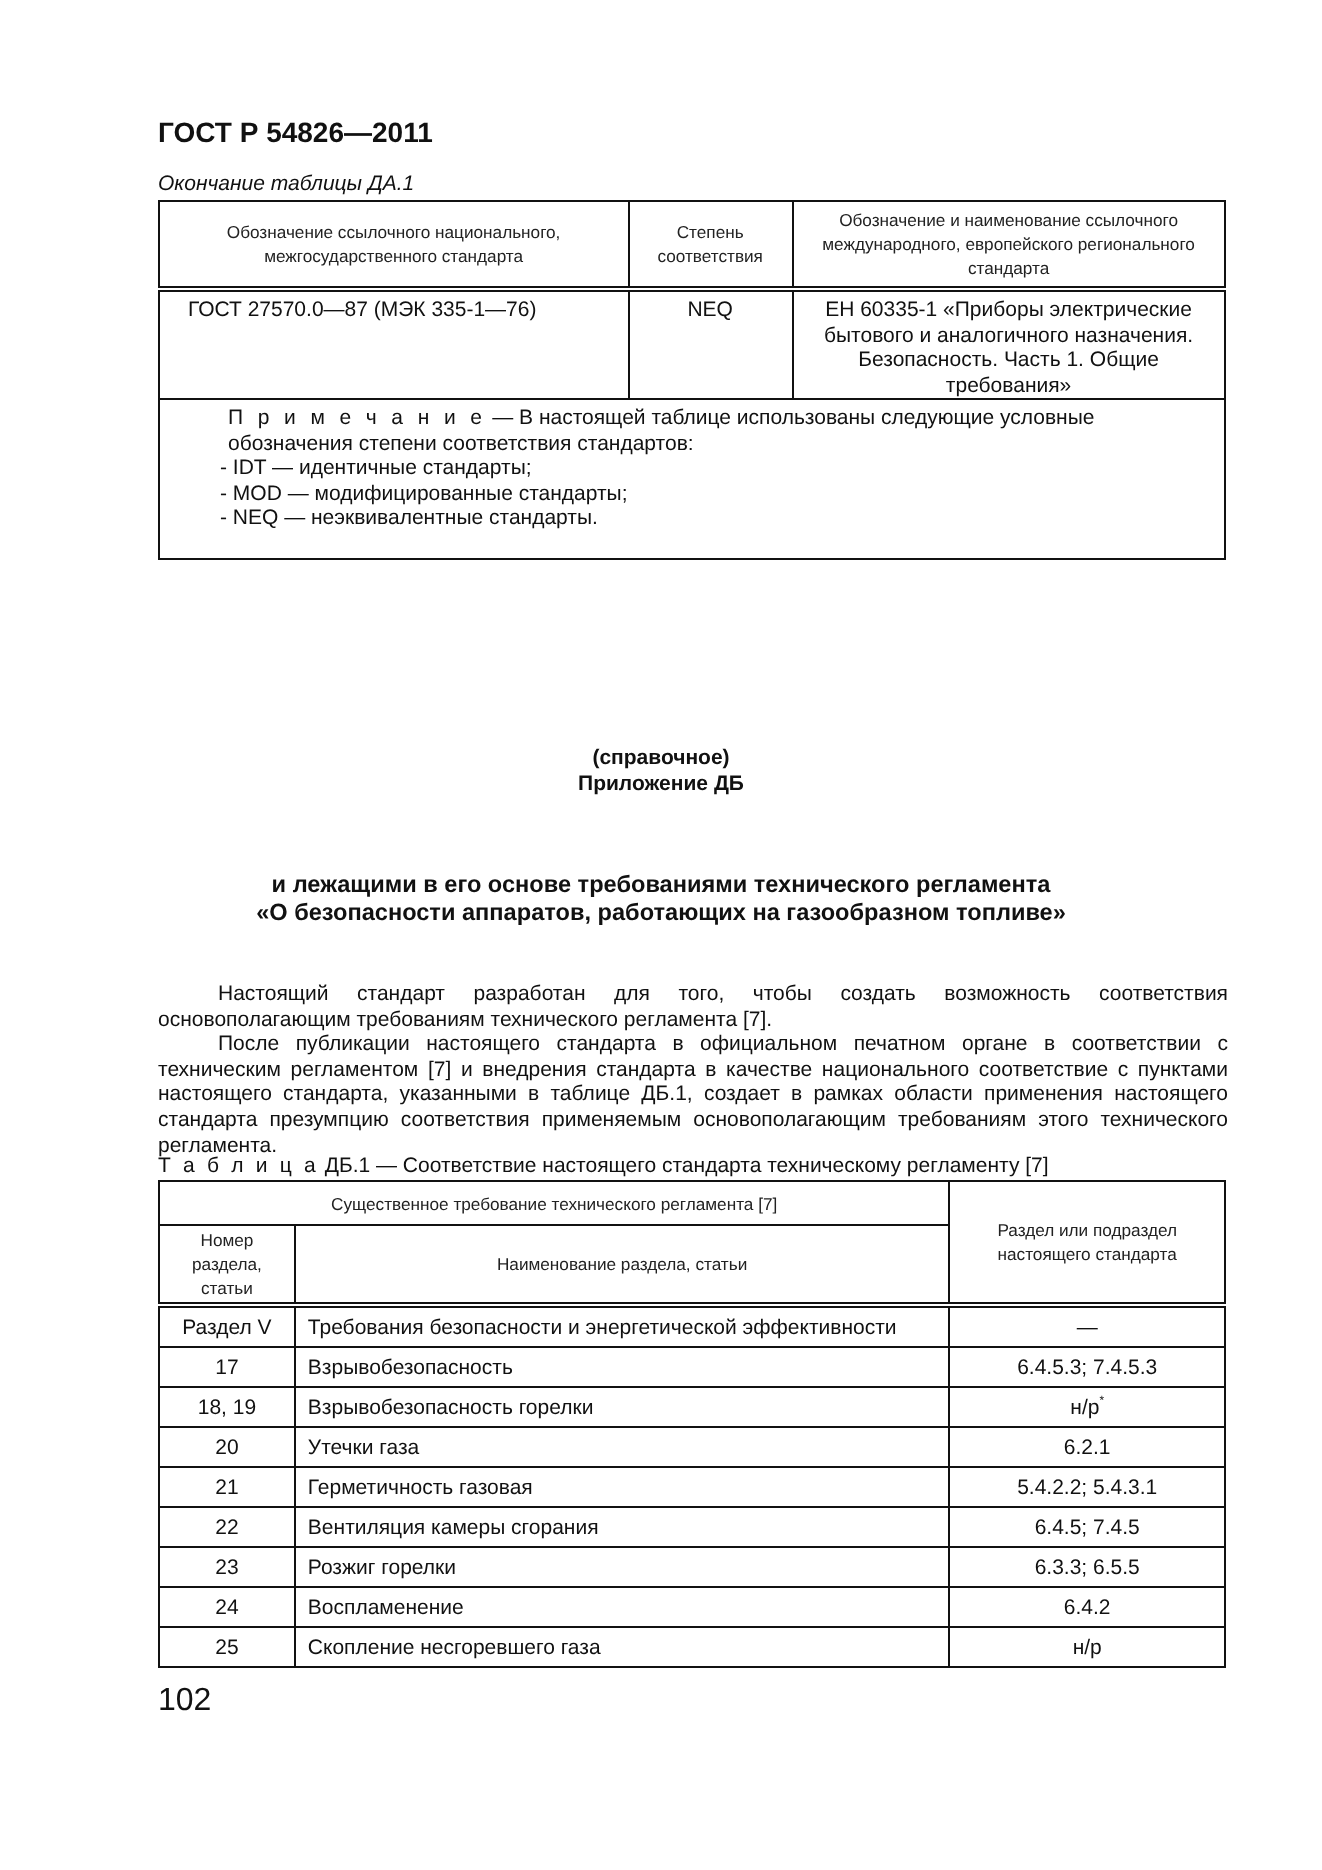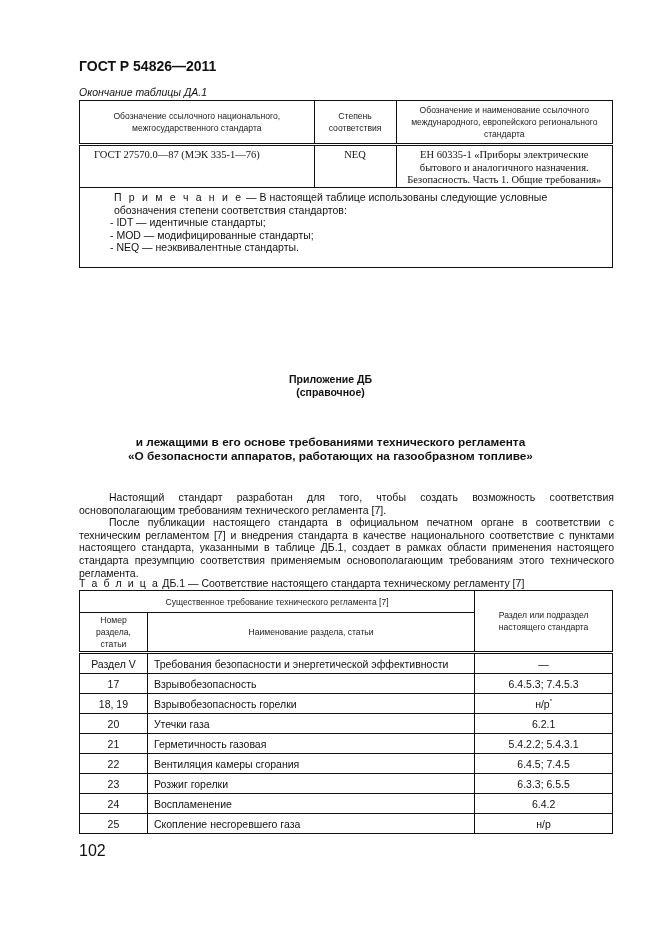--- a/index.html
+++ b/index.html
@@ -8,21 +8,21 @@
   .abs { position: absolute; }
   .hdr { left: 79px; top: 58px; font-size: 14px; font-weight: bold; }
   .cont { left: 79px; top: 86px; font-size: 10.5px; font-style: italic; }
 
   table { border-collapse: collapse; position: absolute; }
   td, th { border: 1px solid #111; padding: 0; vertical-align: middle; }
 
   
   #t1 { left: 79px; top: 100px; width: 534px; }
   #t1 th { font-weight: normal; font-size: 8.6px; text-align: center; color: #222; line-height: 12px; height: 42px; }
-  #t1 td.c { font-size: 10.5px; line-height: 12.5px; vertical-align: top; padding-top: 3px; height: 38px; font-family: Liberation Serif, serif; }
+  #t1 td.c { font-size: 10.5px; line-height: 12.5px; vertical-align: top; padding-top: 3px; height: 38px; }
   #t1 tr.sep td { border-top: 3px double #111; }
   #t1 td.note { font-size: 10.5px; line-height: 12.6px; vertical-align: top; padding: 3px 4px 6px 4px; height: 70px; }
   .indent { padding-left: 30px; }
   .li { padding-left: 26px; }
   .spaced { letter-spacing: 2.2px; }
 
   .center { text-align: center; }
   .annex { left: 0; width: 661px; text-align: center; font-size: 10.5px; font-weight: bold; top: 373px; line-height: 13px; }
   .title { left: 0; width: 661px; text-align: center; font-size: 11.8px; font-weight: bold; top: 435px; line-height: 14px; }
   .para { left: 79px; width: 535px; font-size: 10.5px; line-height: 12.6px; top: 491px; text-align: justify; }
@@ -68,22 +68,22 @@
       <div class="indent"><span class="spaced">П р и м е ч а н и е</span><span> — В настоящей таблице использованы следующие условные обозначения степени соответствия стандартов:</span></div>
       <div class="li">- IDT — идентичные стандарты;</div>
       <div class="li">- MOD — модифицированные стандарты;</div>
       <div class="li">- NEQ — неэквивалентные стандарты.</div>
     </td>
   </tr>
 </tbody>
   </table>
 
 <div class="abs annex">
+  <div>(справочное)</div>
   <div>Приложение ДБ</div>
-  <div>(справочное)</div>
 </div>
 
 <div class="abs title">
   <div>и лежащими в его основе требованиями технического регламента</div>
   <div>«О безопасности аппаратов, работающих на газообразном топливе»</div>
 </div>
 
 <div class="abs para">
   <p>Настоящий стандарт разработан для того, чтобы создать возможность соответствия основополагающим требованиям технического регламента [7].</p>
   <p>После публикации настоящего стандарта в официальном печатном органе в соответствии с техническим регламентом [7] и внедрения стандарта в качестве национального соответствие с пунктами настоящего стандарта, указанными в таблице ДБ.1, создает в рамках области применения настоящего стандарта презумпцию соответствия применяемым основополагающим требованиям этого технического регламента.</p>

